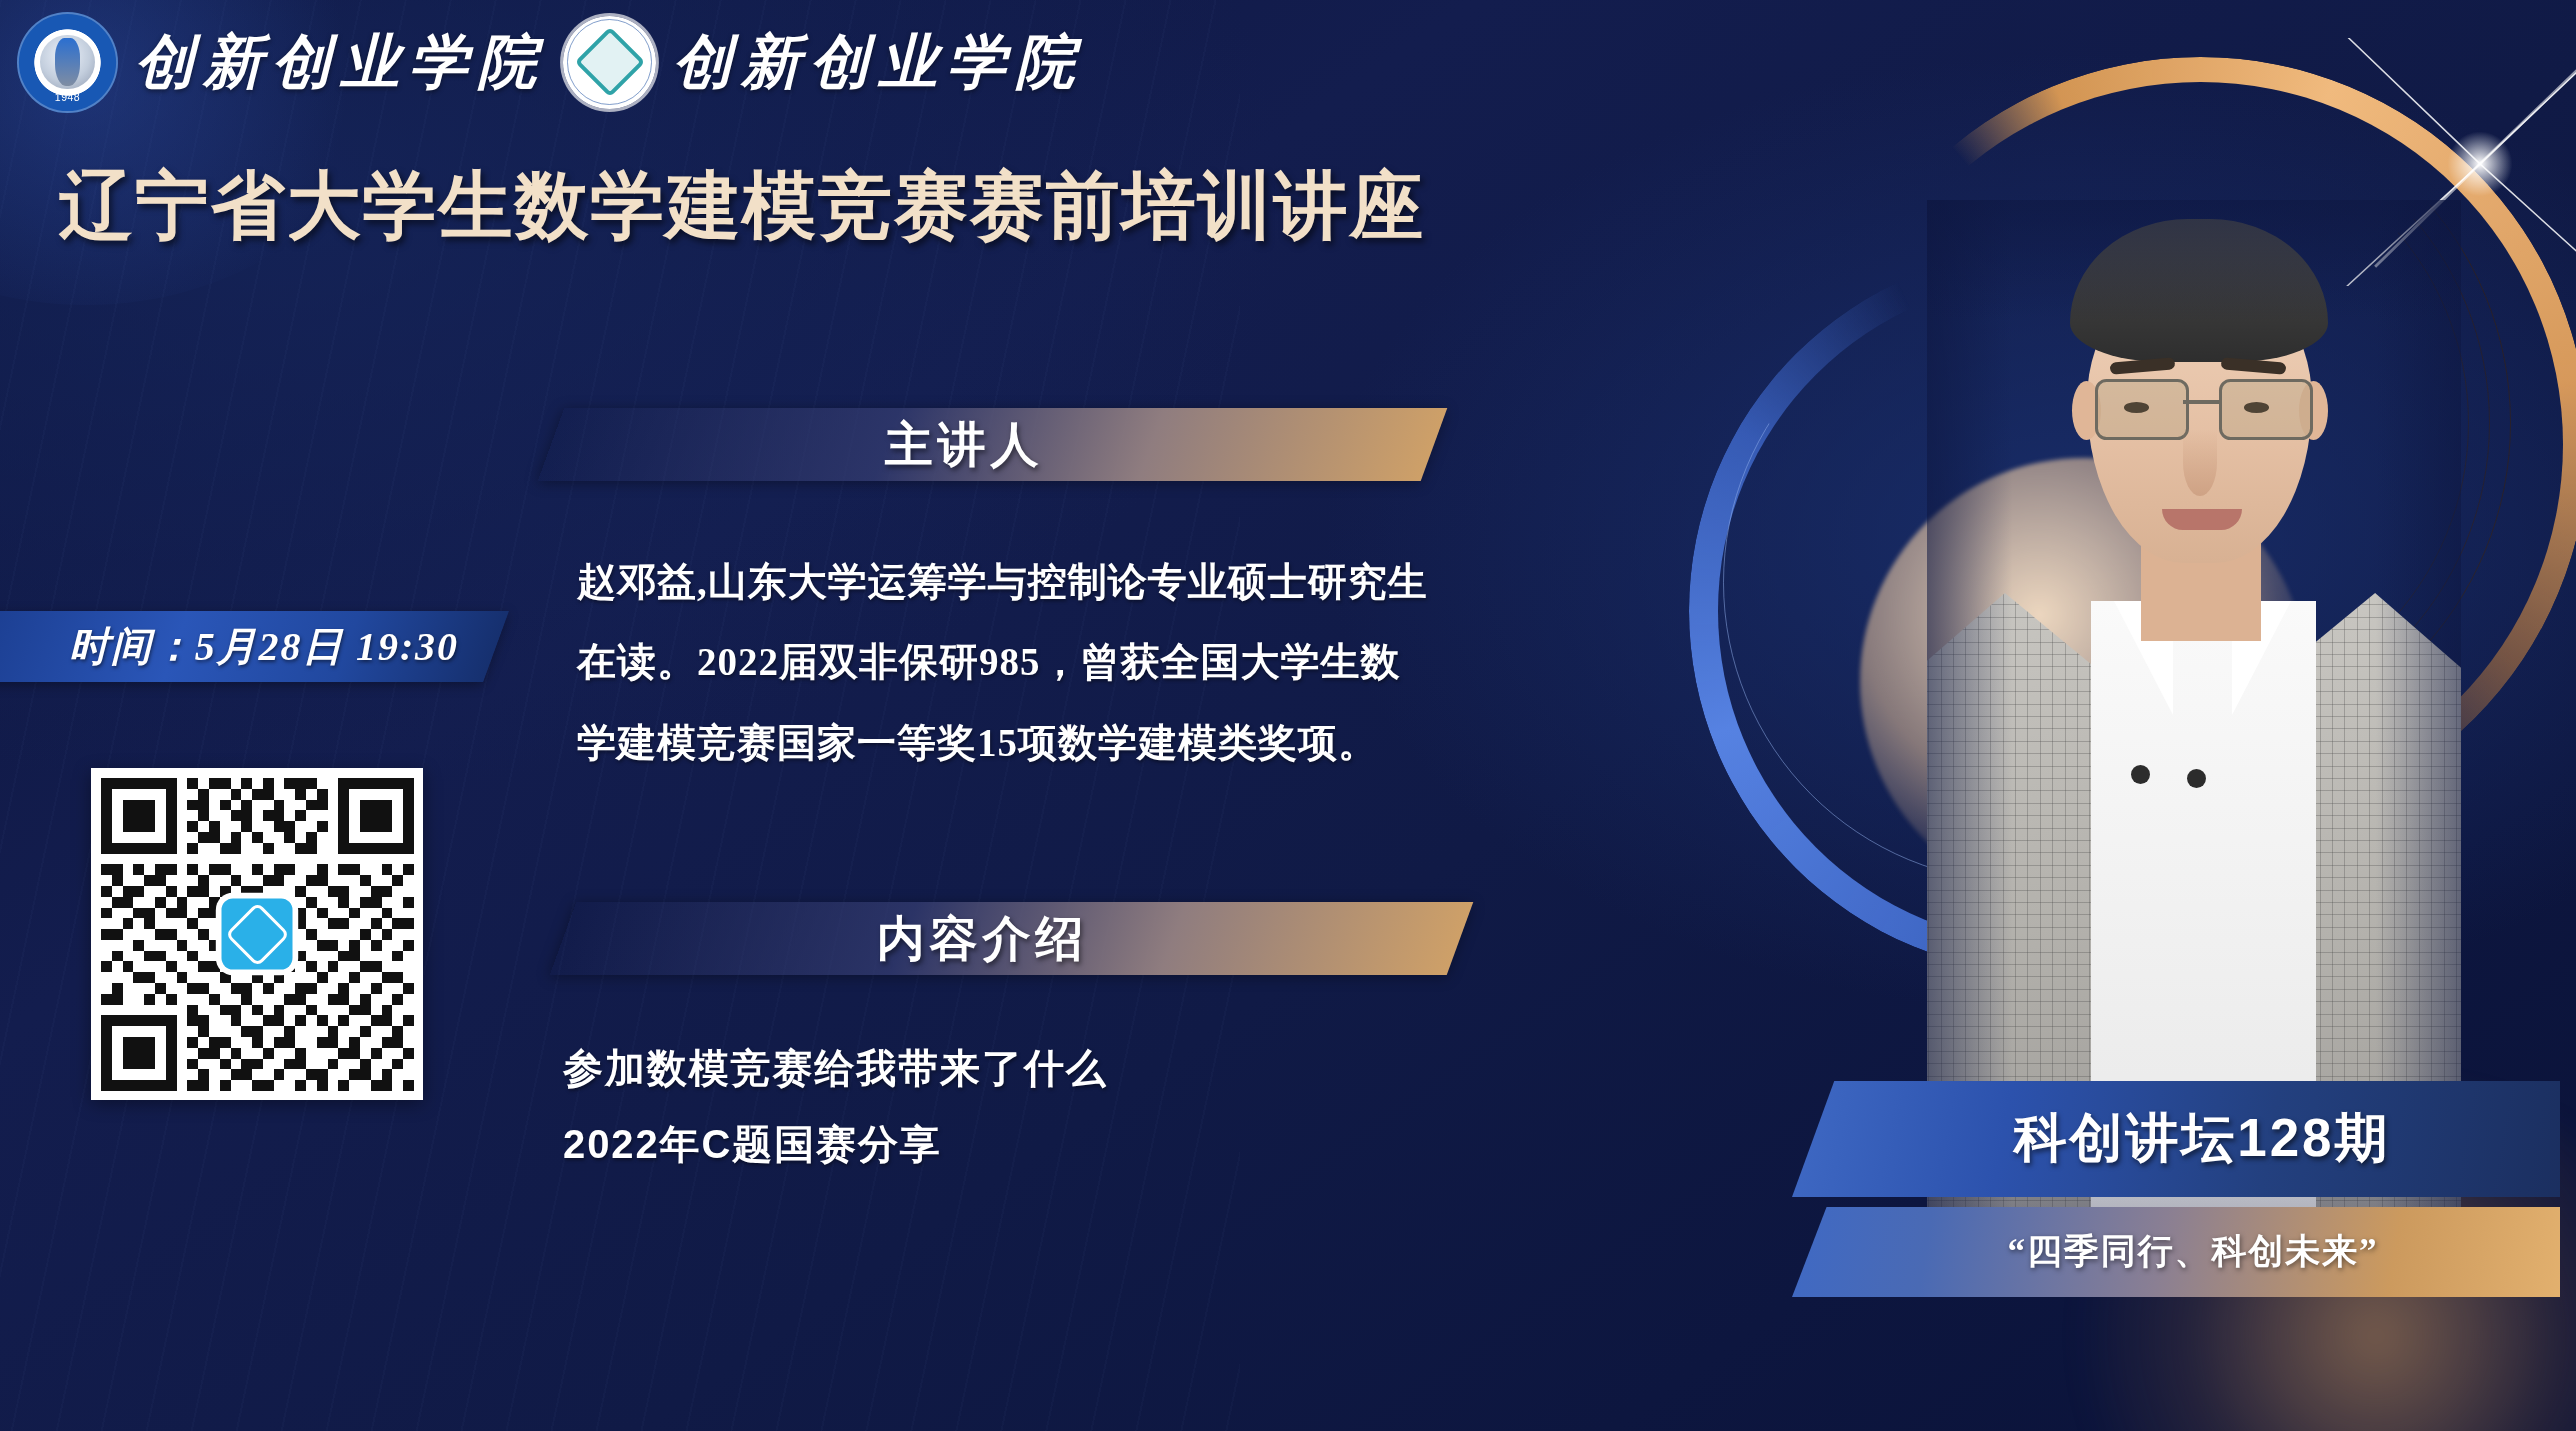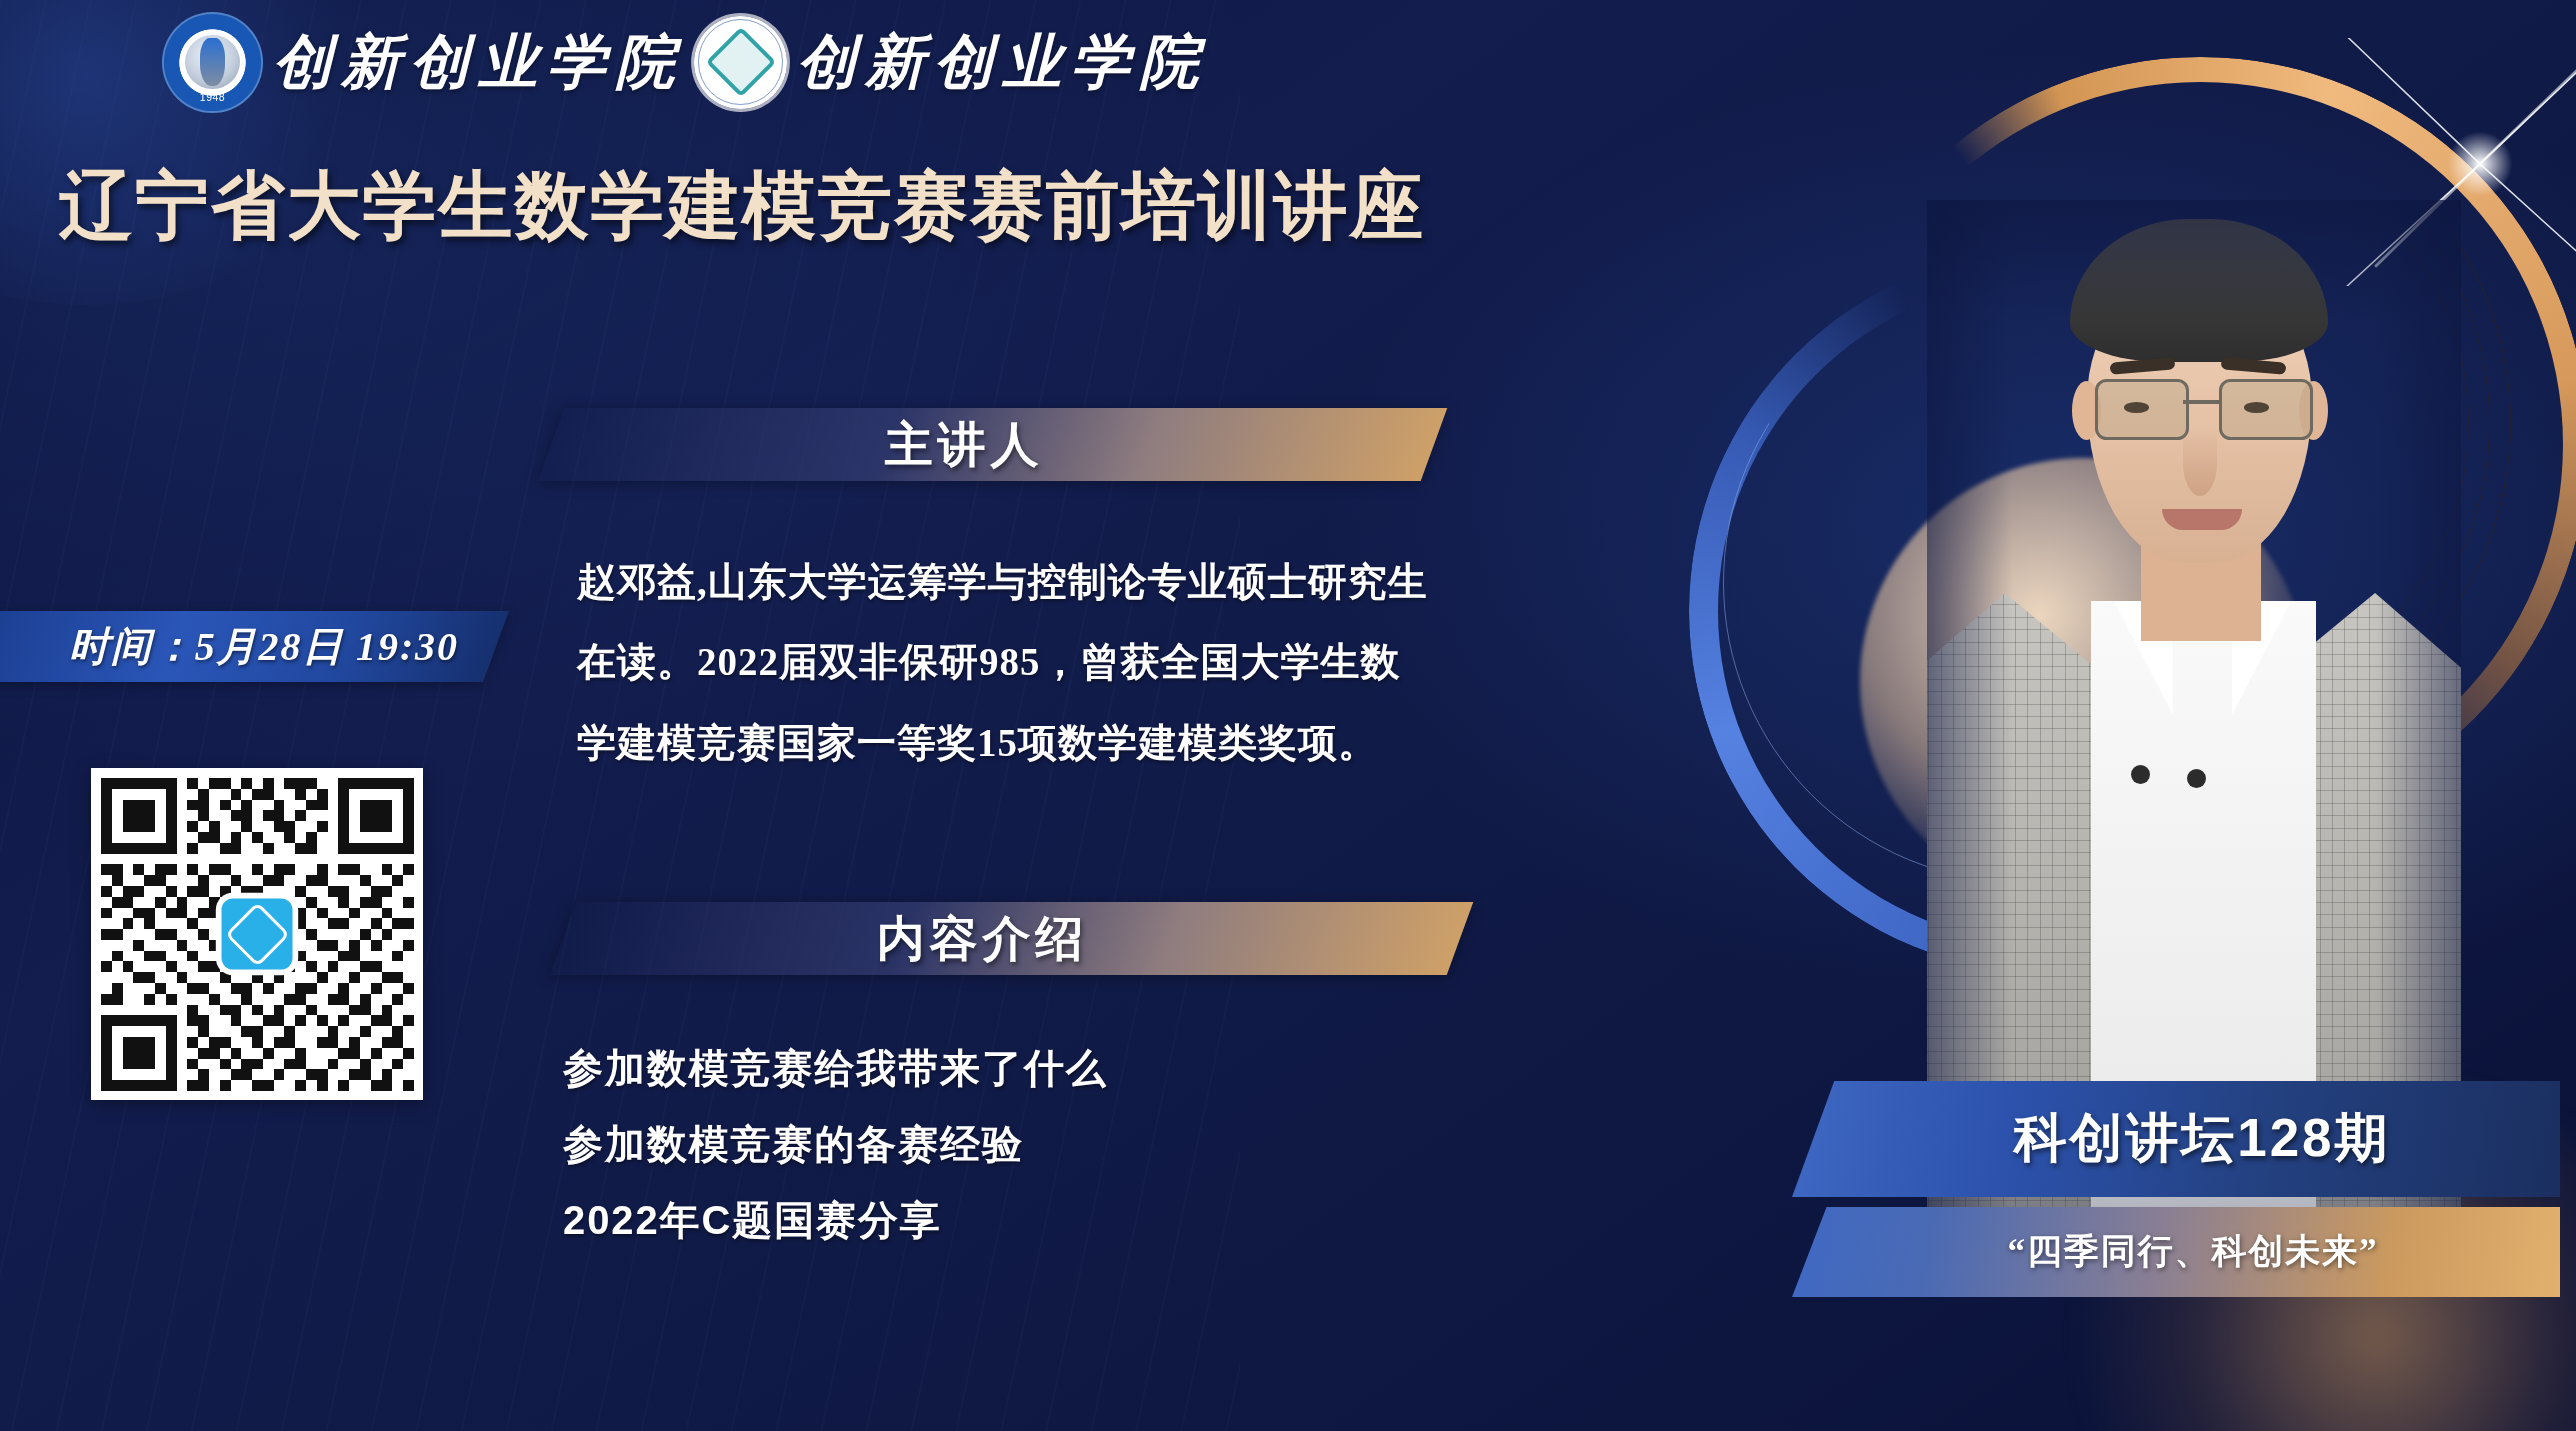--- a/index.html
+++ b/index.html
@@ -64,21 +64,21 @@
   .corner-glow2{
     position:absolute;left:-210px;top:-153px;width:592px;height:458px;border-radius:50%;
     background:radial-gradient(circle, rgba(50,86,180,.38) 0%, rgba(30,50,120,0) 70%);
   }
   .bg-stripes{
     position:absolute;left:0;top:0;width:1240px;height:1431px;opacity:.22;
     background:repeating-linear-gradient(102deg, rgba(120,150,215,.14) 0px, rgba(120,150,215,.14) 1.9px, rgba(0,0,0,0) 1.9px, rgba(0,0,0,0) 44px);
   }
 
   
-  .header{position:absolute;left:0;top:0;width:1336px;height:124px;display:flex;align-items:center;gap:10px;padding-left:17px;justify-content:center;}
+  .header{position:absolute;left:0;top:0;width:1336px;height:124px;display:flex;align-items:center;gap:17px;padding-left:17px;}
   .crest{width:101px;height:101px;border-radius:50%;position:relative;flex:0 0 auto;
     background:radial-gradient(circle at 50% 50%, #ffffff 0 46%, #1858b4 47% 72%, #ffffff 73% 82%, #1858b4 83% 100%);
     box-shadow:0 0 0 1.9px rgba(255,255,255,.25) inset;}
   .crest .inner{position:absolute;inset:23%;border-radius:50%;background:radial-gradient(circle at 45% 38%, #eef3fb 0%, #c3cedd 55%, #8f9bb0 100%);}
   .crest .mark{position:absolute;left:38%;top:26%;width:24%;height:48%;border-radius:40% 40% 45% 45%;background:linear-gradient(180deg,#2b6fd0,#7f8da3);}
   .crest .yr{position:absolute;left:0;right:0;bottom:9%;text-align:center;font-size:10.5px;color:#fff;letter-spacing:0.5px;font-family:"Liberation Sans",sans-serif;}
   .crest2{width:93px;height:93px;border-radius:50%;position:relative;flex:0 0 auto;
     background:radial-gradient(circle at 50% 50%, #ffffff 0 72%, #f4f7fc 73% 100%);
     box-shadow:0 0 0 2.9px rgba(255,255,255,.65);}
   .crest2 .dia{position:absolute;left:50%;top:50%;transform:translate(-50%,-50%) rotate(45deg);
@@ -519,21 +519,20 @@
       <div class="g"></div>
     </div>
   </div>
 
   <div class="sec-banner" id="banner-content">
     <span>内容介绍</span>
   </div>
 
   <div class="content-list">
     <div>参加数模竞赛给我带来了什么</div>
-    <div>参加数模竞赛的备赛经验</div>
     <div>2022年C题国赛分享</div>
   </div>
 
   <div class="photo">
     <div class="ph-jacketL"></div>
     <div class="ph-jacketR"></div>
     <div class="ph-shirt"></div>
     <div class="ph-collarL"></div>
     <div class="ph-collarR"></div>
     <div class="ph-neck"></div>

